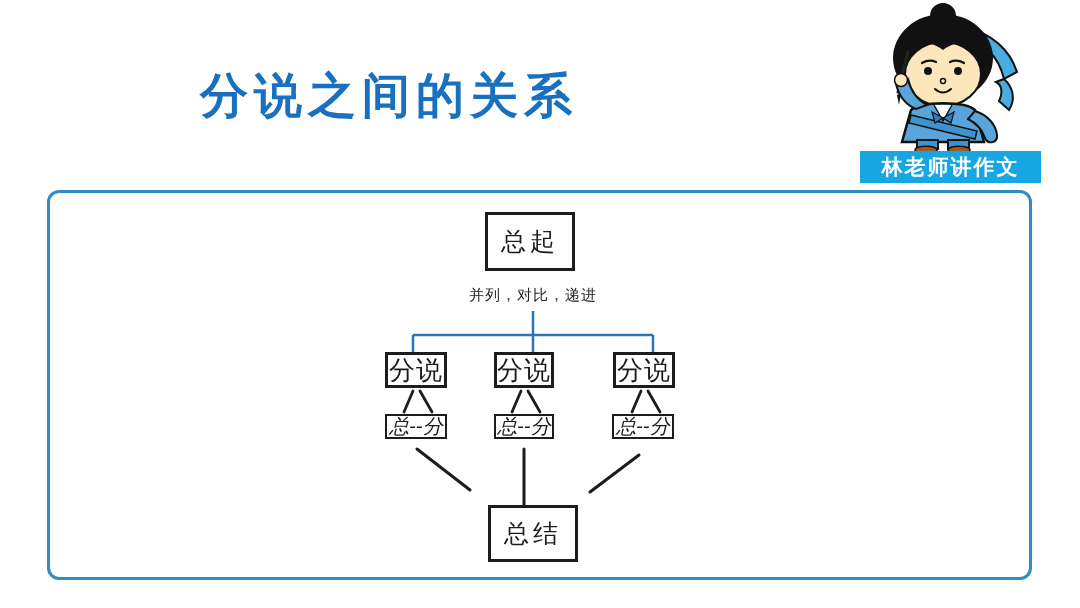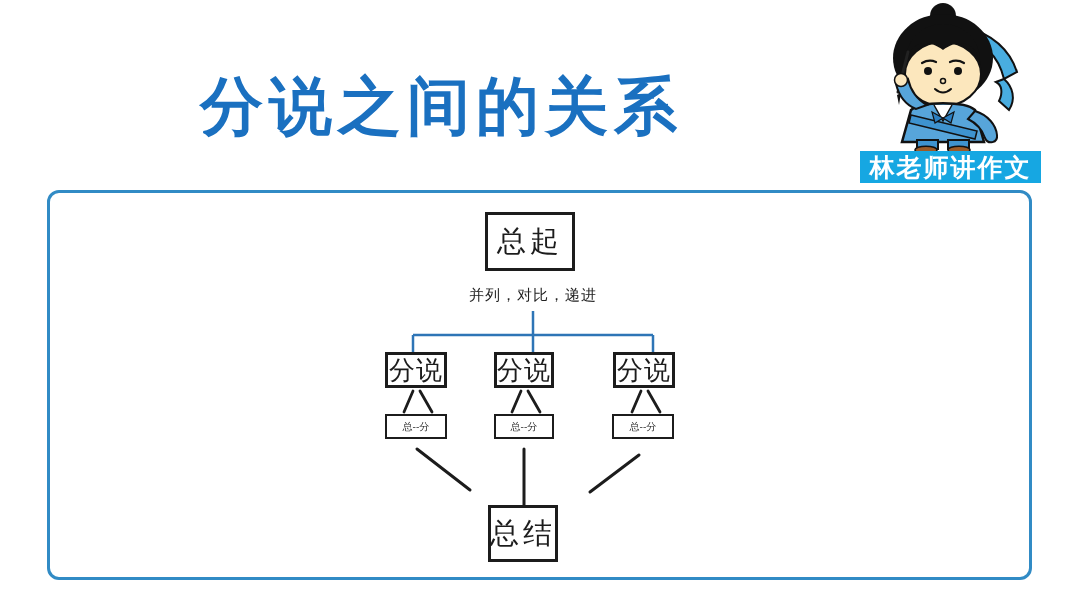--- a/index.html
+++ b/index.html
@@ -2,41 +2,41 @@
 <html><head>
 <meta charset="utf-8">
 <style>
   html,body{margin:0;padding:0;background:#ffffff;}
   .stage{
     position:relative;width:1080px;height:608px;background:#ffffff;overflow:hidden;
     font-family:"DejaVu Serif","Liberation Serif",serif;
   }
   .title{
     position:absolute;left:200px;top:64px;
-    font-size:63px;font-weight:bold;color:#1a70c0;letter-spacing:6px;white-space:nowrap;
+    font-size:48px;font-weight:bold;color:#1a70c0;letter-spacing:6px;white-space:nowrap;
   }
   .badge{
     position:absolute;left:860px;top:151px;width:181px;height:32px;
     background:#16a7e2;color:#ffffff;
-    font-family:"Liberation Sans",sans-serif;font-size:25px;font-weight:bold;letter-spacing:2px;
+    font-family:"Liberation Sans",sans-serif;font-size:21px;font-weight:bold;letter-spacing:2px;
     display:flex;align-items:center;justify-content:center;
   }
   .mascot{position:absolute;left:856px;top:0;width:195px;height:154px;}
   .frame{
     position:absolute;left:47px;top:190px;width:985px;height:390px;
     border:3px solid #318bc5;border-radius:12px;background:#ffffff;box-sizing:border-box;
   }
   .lines{position:absolute;left:0;top:0;width:1080px;height:608px;pointer-events:none;}
   .dbox{
     position:absolute;box-sizing:border-box;border:3px solid #1c1c1c;background:#ffffff;
     display:flex;align-items:center;justify-content:center;color:#1c1c1c;white-space:nowrap;
   }
-  .big{font-size:29px;letter-spacing:4px;}
+  .big{font-size:25px;letter-spacing:4px;}
   .mid{font-size:26px;letter-spacing:1px;}
-  .sub{font-size:10px;border-width:2.5px;letter-spacing:0;}
+  .sub{font-size:20px;border-width:2.5px;letter-spacing:0;font-style:italic;}
   .relation{
     position:absolute;left:408px;top:286px;width:250px;text-align:center;
     font-size:15px;color:#222222;letter-spacing:1px;white-space:nowrap;
   }
 </style>
 </head>
 <body>
 
 <div class="stage">
 
@@ -123,15 +123,15 @@
   <div class="relation">并列，对比，递进</div>
 
   <div class="dbox mid" style="left:385px;top:352px;width:62px;height:36px;">分说</div>
   <div class="dbox mid" style="left:494px;top:352px;width:60px;height:36px;">分说</div>
   <div class="dbox mid" style="left:613px;top:352px;width:62px;height:36px;">分说</div>
 
   <div class="dbox sub" style="left:385px;top:414px;width:62px;height:25px;">总--分</div>
   <div class="dbox sub" style="left:494px;top:414px;width:60px;height:25px;">总--分</div>
   <div class="dbox sub" style="left:612px;top:414px;width:62px;height:25px;">总--分</div>
 
-  <div class="dbox big" style="left:488px;top:505px;width:70px;height:57px;text-align:center;">总结</div>
+  <div class="dbox big" style="left:488px;top:505px;width:90px;height:57px;text-align:center;">总结</div>
 
 </div>
 
 </body></html>

